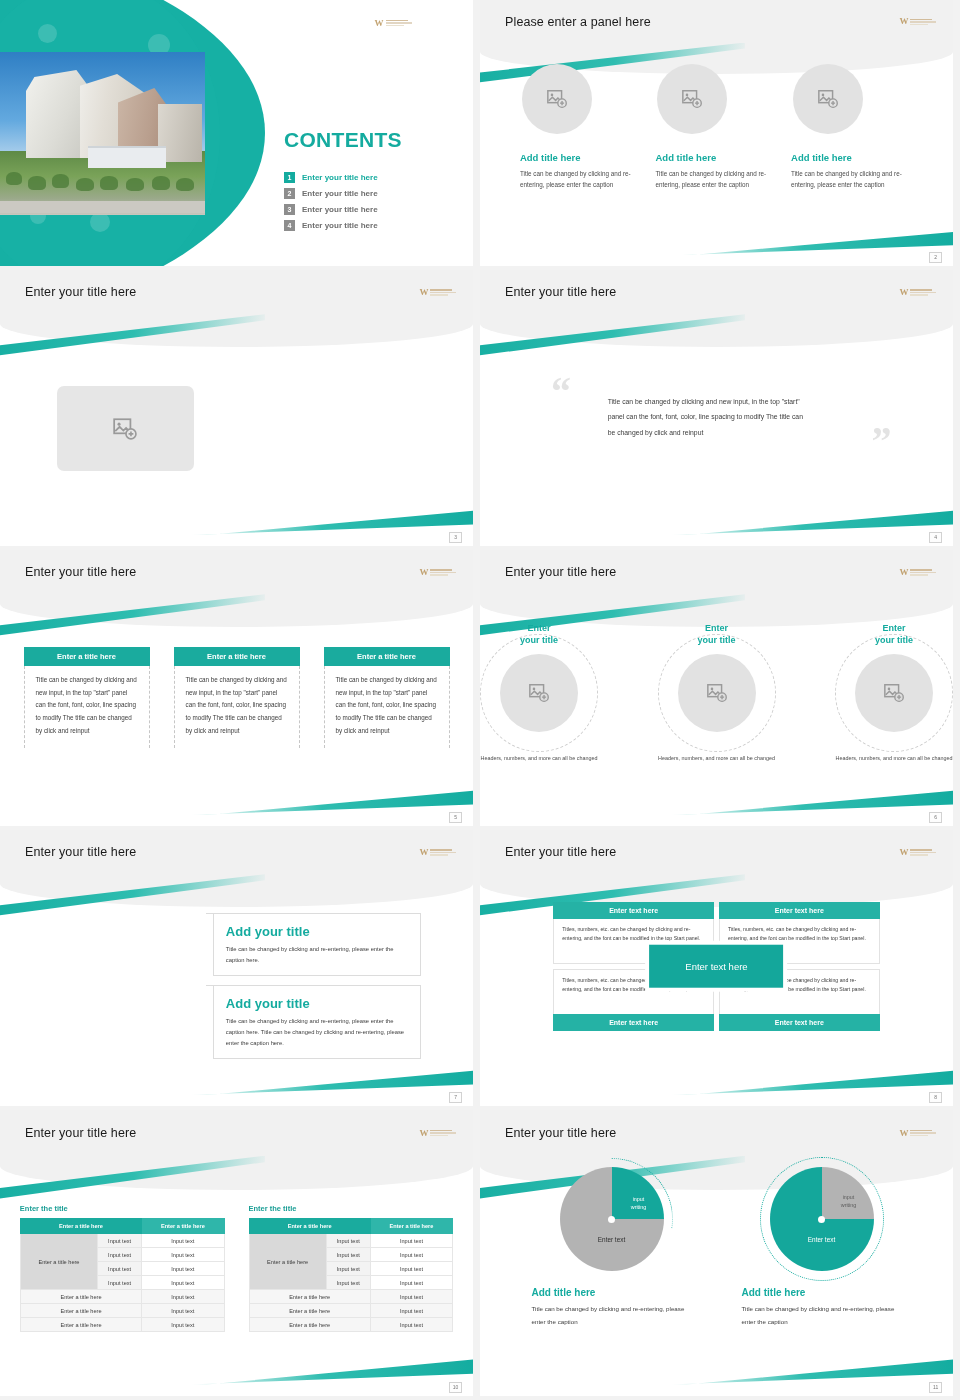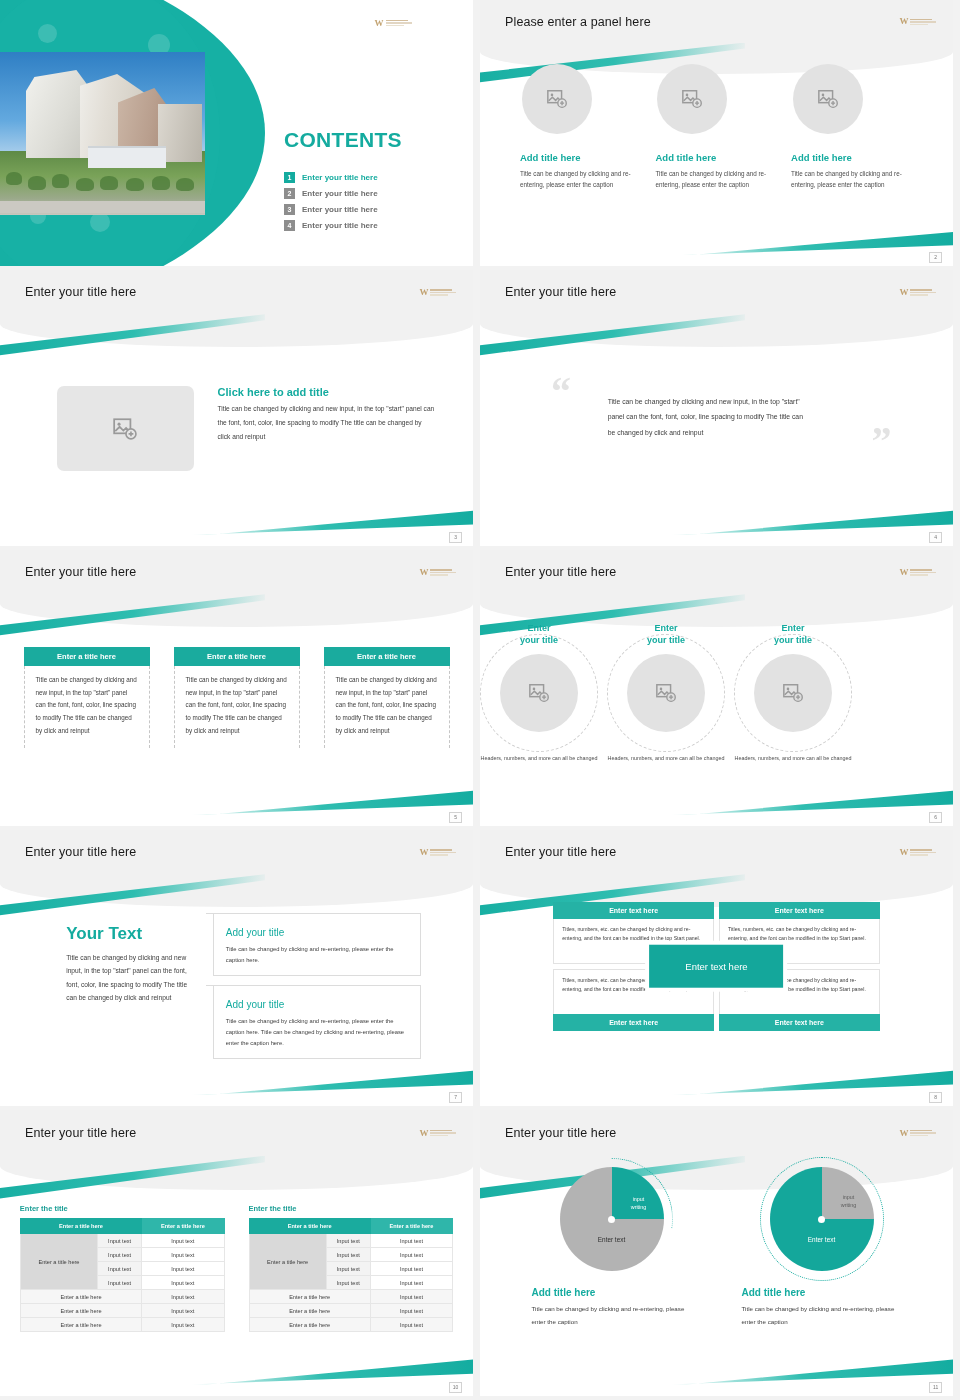--- a/index.html
+++ b/index.html
@@ -183,21 +183,21 @@
     background: #1aab9e; color: #fff; font-size: 7.5px; font-weight: bold;
     text-align: center; padding: 5px 0;
   }
   .s5-body {
     border-left: 1px dashed #c6c6c6; border-right: 1px dashed #c6c6c6;
     padding: 8px 11px 10px;
     font-size: 6.3px; color: #3d3d3d; line-height: 2.05;
   }
 
   
-  .s6-row { position: absolute; top: 26%; left: 0; right: 0; display: flex; justify-content: flex-start; gap: 9px; }
+  .s6-row { position: absolute; top: 26%; left: 0; right: 0; display: flex; justify-content: space-between; gap: 9px; }
   .s6-col { width: 118px; position: relative; }
   .s6-h {
     font-size: 9px; font-weight: bold; color: #14ab9f;
     text-align: center; line-height: 1.35; position: relative; z-index: 3;
   }
   .s6-ring {
     position: relative; width: 118px; height: 118px; margin-top: -12px;
     border: 1px dashed #cfcfcf; border-radius: 50%;
     display: flex; align-items: center; justify-content: center;
   }
@@ -209,21 +209,21 @@
   .s7-big { font-size: 17px; font-weight: bold; color: #14ab9f; }
   .s7-p { font-size: 6.6px; color: #3d3d3d; line-height: 2.05; margin-top: 7px; }
   .s7-right { position: absolute; left: 45%; top: 30%; width: 44%; }
   .s7-card {
     border: 1px solid #dcdcdc; padding: 8px 12px 10px; position: relative;
     margin-bottom: 9px; background: #fff;
   }
   .s7-card::before {
     content: ""; position: absolute; left: -8px; top: -1px; width: 22px; height: 1px; background: #dcdcdc;
   }
-  .s7-ch { font-size: 10px; font-weight: normal; color: #14ab9f; margin-top: -14px; background: #fff; display: inline-block; padding-right: 5px; }
+  .s7-ch { font-size: 13px; font-weight: bold; color: #14ab9f; margin-top: -14px; background: #fff; display: inline-block; padding-right: 5px; }
   .s7-cp { font-size: 5.8px; color: #3d3d3d; line-height: 1.85; margin-top: 4px; }
 
   
   .s8-wrap { position: absolute; left: 15.5%; top: 26%; width: 69%; }
   .s8-grid { display: grid; grid-template-columns: 1fr 1fr; column-gap: 5px; }
   .s8-bar {
     background: #25b2a5; color: #fff; font-size: 7px; font-weight: bold;
     text-align: center; padding: 5px 0;
   }
   .s8-cell {
@@ -413,24 +413,20 @@
 
     <div class="s3-box">
       <svg class="ph-icon" width="26" height="26" viewBox="0 0 24 24">
         <rect x="2" y="3" width="15" height="13" fill="none" stroke="#9a9a9a" stroke-width="1.6"></rect>
         <circle cx="6.5" cy="7.5" r="1.4" fill="#9a9a9a"></circle>
         <path d="M3 14l4-4 3.5 3.5L13 11l3.5 3.5" fill="none" stroke="#9a9a9a" stroke-width="1.6"></path>
         <circle cx="17.5" cy="16.5" r="4.6" fill="#e6e6e6" stroke="#9a9a9a" stroke-width="1.5"></circle>
         <path d="M17.5 14.3v4.4M15.3 16.5h4.4" stroke="#9a9a9a" stroke-width="1.5"></path>
       </svg>
     </div>
-    <div class="s3-txt">
-      <div class="s3-h">Click here to add title</div>
-      <div class="s3-p">Title can be changed by clicking and new input, in the top "start" panel can the font, font, color, line spacing to modify The title can be changed by click and reinput</div>
-    </div>
     <div class="pagenum">3</div>
   </div>
 
   <div class="slide">
     <div class="hdr-curve"></div>
     <div class="slide-title">Enter your title here</div>
     <div class="logo">
       <span class="w">W</span>
       <span class="lines">
           <i></i>
@@ -552,24 +548,20 @@
       <span class="w">W</span>
       <span class="lines">
           <i></i>
           <i></i>
           <i></i>
         </span>
     </div>
     <div class="swoosh-tl"></div>
     <div class="swoosh-br"></div>
 
-    <div class="s7-left">
-      <div class="s7-big">Your Text</div>
-      <div class="s7-p">Title can be changed by clicking and new input, in the top "start" panel can the font, font, color, line spacing to modify The title can be changed by click and reinput</div>
-    </div>
     <div class="s7-right">
       <div class="s7-card">
         <div class="s7-ch">Add your title</div>
         <div class="s7-cp">Title can be changed by clicking and re-entering, please enter the caption here.</div>
       </div>
       <div class="s7-card">
         <div class="s7-ch">Add your title</div>
         <div class="s7-cp">Title can be changed by clicking and re-entering, please enter the caption here. Title can be changed by clicking and re-entering, please enter the caption here.</div>
       </div>
     </div>

